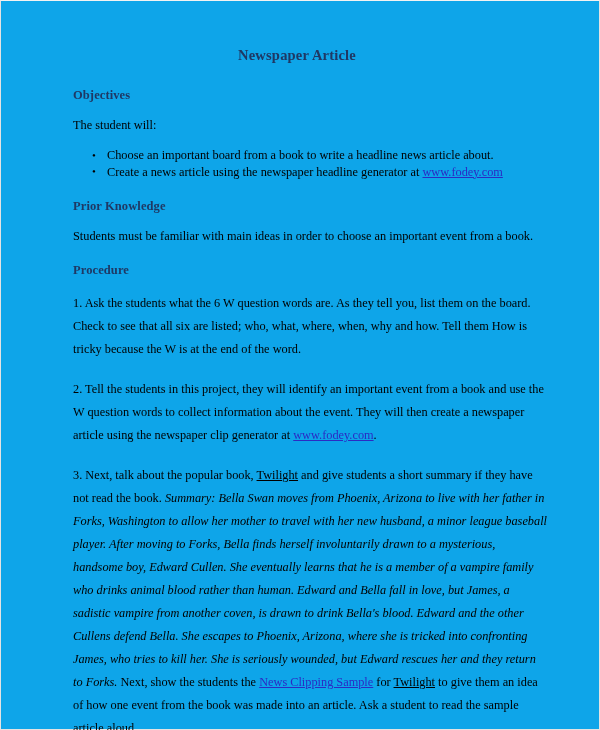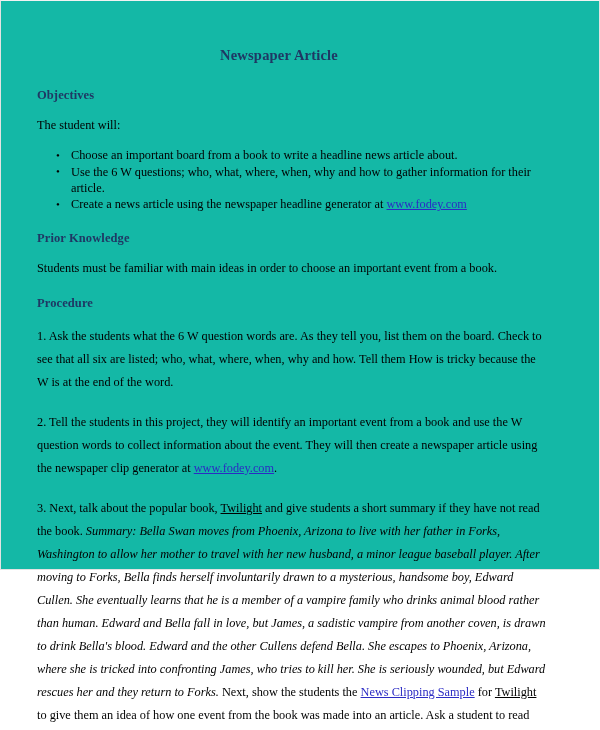--- a/index.html
+++ b/index.html
@@ -11,27 +11,27 @@
     width: 600px;
     height: 730px;
     font-family: "Liberation Serif", "DejaVu Serif", serif;
     color: #000000;
     overflow: hidden;
   }
   .page {
     position: relative;
     box-sizing: border-box;
     width: 600px;
-    height: 570px;
-    background: #14b8a6;
+    height: 730px;
+    background: #0ea5e9;
     border-left: 1px solid #e3e3e3;
     border-right: 1px solid #e3e3e3;
     border-top: 1px solid #f2f2f2;
     border-bottom: 1px solid #e3e3e3;
-    padding: 46px 52px 0 36px;
+    padding: 46px 52px 0 72px;
   }
   .doc-title {
     text-align: center;
     font-size: 14.5px;
     font-weight: bold;
     color: #1f3864;
     letter-spacing: 0.2px;
     margin: 0 0 24px 0;
     padding-right: 26px;
   }
@@ -98,21 +98,20 @@
 <div class="page">
 
   <div class="doc-title">Newspaper Article</div>
 
 
   <div class="section">
     <h2 class="section-heading">Objectives</h2>
     <p class="body-text">The student will:</p>
     <ul class="bullets">
       <li><span>Choose an important board from a book to write a headline news article about.</span></li>
-      <li><span>Use the 6 W questions; who, what, where, when, why and how to gather information for their article.</span></li>
       <li><span>Create a news article using the newspaper headline generator at </span><a class="doclink" href="#">www.fodey.com</a></li>
     </ul>
   </div>
 
   <div class="section">
     <h2 class="section-heading">Prior Knowledge</h2>
     <p class="body-text">Students must be familiar with main ideas in order to choose an important event from a book.</p>
   </div>
 
   <div class="section">

